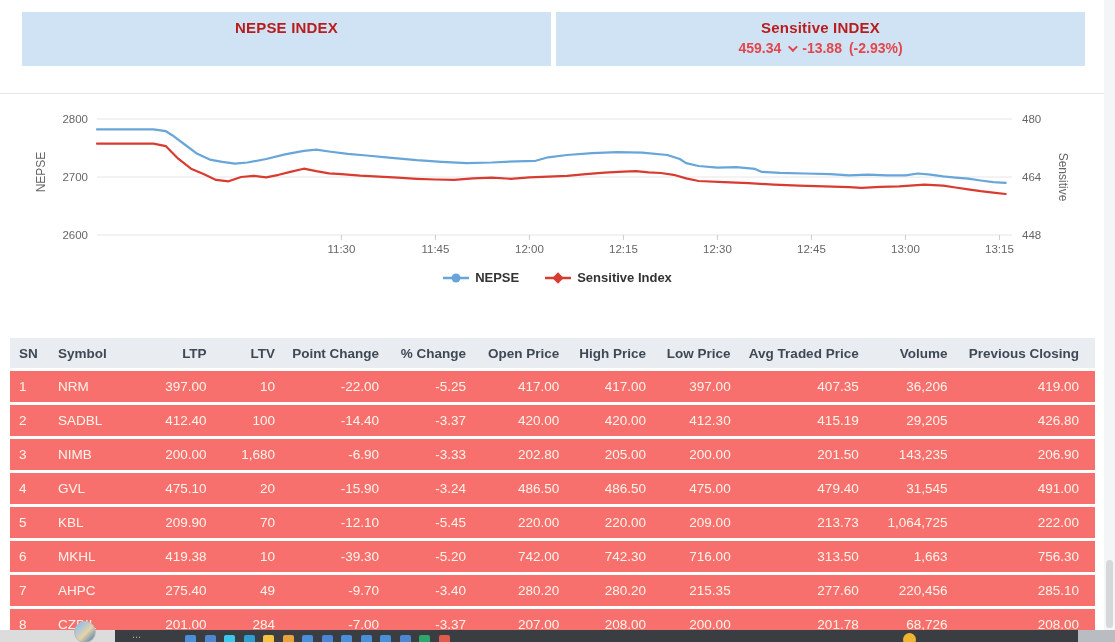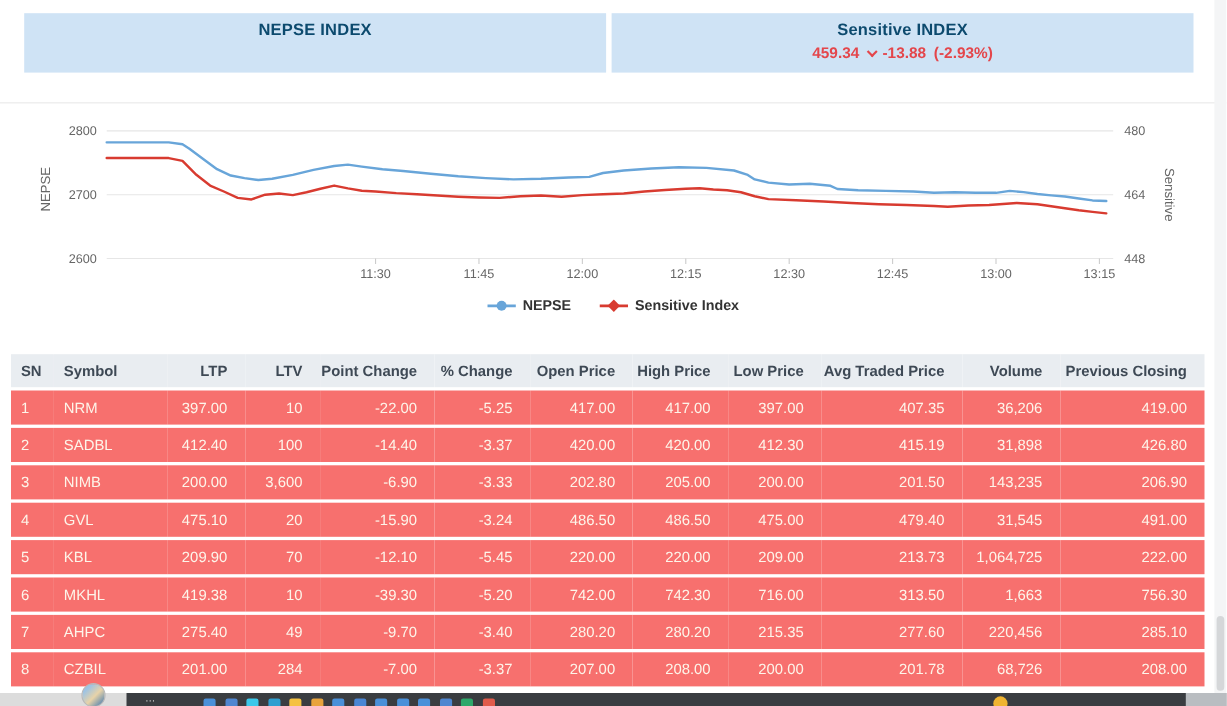--- a/index.html
+++ b/index.html
@@ -2,39 +2,39 @@
 <html><head>
 <meta charset="utf-8">
 <style>
   * { margin:0; padding:0; box-sizing:border-box; }
   html,body { width:1115px; height:642px; overflow:hidden; background:#ffffff;
               font-family:"Liberation Sans", sans-serif; position:relative; }
 
   
   .cards-row { position:absolute; top:12px; left:22px; width:1063px; display:flex; gap:5px; }
   .index-card { flex:1; height:54px; background:#cfe3f5; text-align:center; padding-top:7px; }
-  .index-card .card-title { font-size:15px; font-weight:bold; color:#0c4a6e; letter-spacing:.2px; }
+  .index-card .card-title { font-size:15px; font-weight:bold; color:#b91c1c; letter-spacing:.2px; }
   .index-card .card-value { margin-top:4px; font-size:14px; color:#e4464b; font-weight:600;
                             display:flex; justify-content:center; align-items:center; gap:7px; }
   .chev { display:inline-block; width:7px; height:7px; border-right:2px solid #e4464b;
           border-bottom:2px solid #e4464b; transform:rotate(45deg) translateY(-2px); }
 
   .section-divider { position:absolute; top:93px; left:0; width:1115px; height:1px; background:#e8e8e8; }
 
   
   #chart-svg { position:absolute; top:95px; left:0; }
   .y-axis-title { position:absolute; font-size:12px; color:#666; white-space:nowrap; }
   .y-axis-title.left  { top:172px; left:41px;  transform:translate(-50%,-50%) rotate(-90deg); }
   .y-axis-title.right { top:177px; left:1063px; transform:translate(-50%,-50%) rotate(90deg); }
   .legend-row { position:absolute; top:270px; left:0; width:1115px; display:flex;
                 justify-content:center; gap:26px; }
   .legend-item { display:flex; align-items:center; gap:6px; font-size:13px; font-weight:bold; color:#333; cursor:pointer; }
 
   
-  .stock-table-wrap { position:absolute; top:319px; left:10px; width:1085px; }
+  .stock-table-wrap { position:absolute; top:335px; left:10px; width:1085px; }
   table { width:100%; border-collapse:separate; border-spacing:0 3.5px; table-layout:fixed; }
   th { height:30px; background:#e9edf1; color:#3e4955; font-size:13.5px; font-weight:bold; }
   td { height:31px; background:#f7706e; color:#fdf5ea; font-size:13.5px; }
   th, td { padding:0 16px 0 0; text-align:right; overflow:hidden; white-space:nowrap; }
   th.al, td.al { text-align:left; padding:0 0 0 9px; }
 
   
   .taskbar { position:absolute; bottom:0; left:0; width:1115px; height:12px; background:#3a3d41; z-index:5; }
   .taskbar-left { position:absolute; left:0; top:0; width:115px; height:12px; background:#dcdcdc; }
   .app-circle-icon { position:absolute; left:74px; top:-9px; width:22px; height:22px; border-radius:50%;
@@ -167,28 +167,28 @@
           <td class="al">2</td>
           <td class="al">SADBL</td>
           <td>412.40</td>
           <td>100</td>
           <td>-14.40</td>
           <td>-3.37</td>
           <td>420.00</td>
           <td>420.00</td>
           <td>412.30</td>
           <td>415.19</td>
-          <td>31,898</td>
+          <td>29,205</td>
           <td>426.80</td>
         </tr>
         <tr>
           <td class="al">3</td>
           <td class="al">NIMB</td>
           <td>200.00</td>
-          <td>3,600</td>
+          <td>1,680</td>
           <td>-6.90</td>
           <td>-3.33</td>
           <td>202.80</td>
           <td>205.00</td>
           <td>200.00</td>
           <td>201.50</td>
           <td>143,235</td>
           <td>206.90</td>
         </tr>
         <tr>

